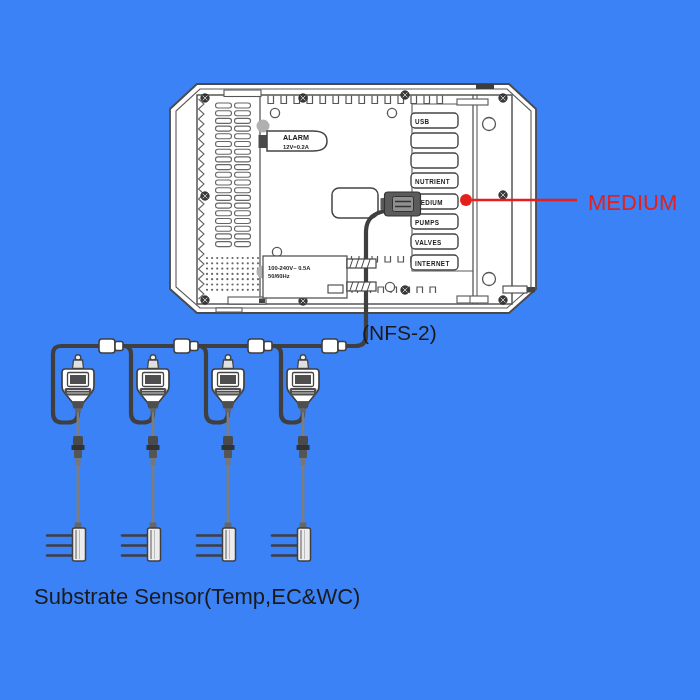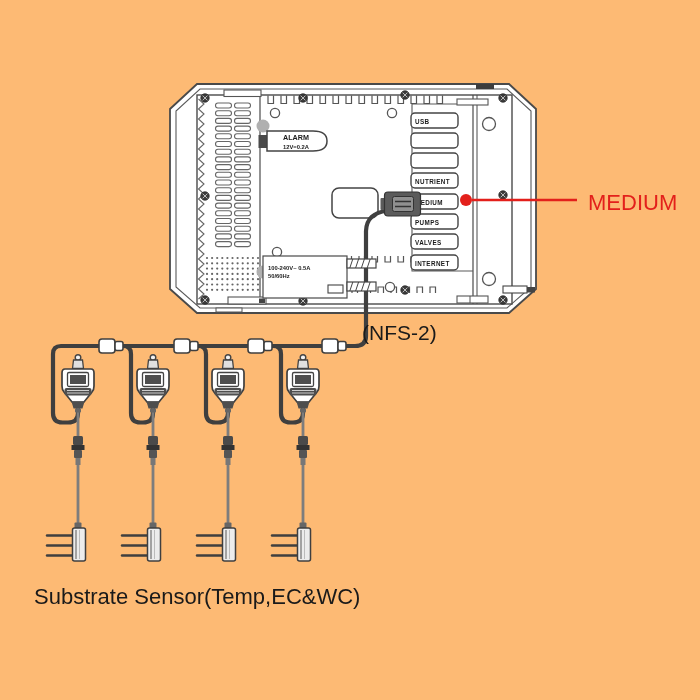--- a/index.html
+++ b/index.html
@@ -1,16 +1,16 @@
 <!DOCTYPE html>
 <html><head>
 <meta charset="utf-8">
 <style>
   html,body{margin:0;padding:0;background:#fff;}
-  .canvas{width:700px;height:700px;position:relative;background:#fdba74;overflow:hidden;}
+  .canvas{width:700px;height:700px;position:relative;background:#3b82f6;overflow:hidden;}
   svg text{font-family:"Liberation Sans", sans-serif;}
   .smalllabel{font-weight:bold;fill:#1a1a1a;}
 </style>
 </head>
 <body>
 
 <div class="canvas">
 <svg id="diag" viewBox="0 0 700 700" width="700" height="700">
 
   <g>

